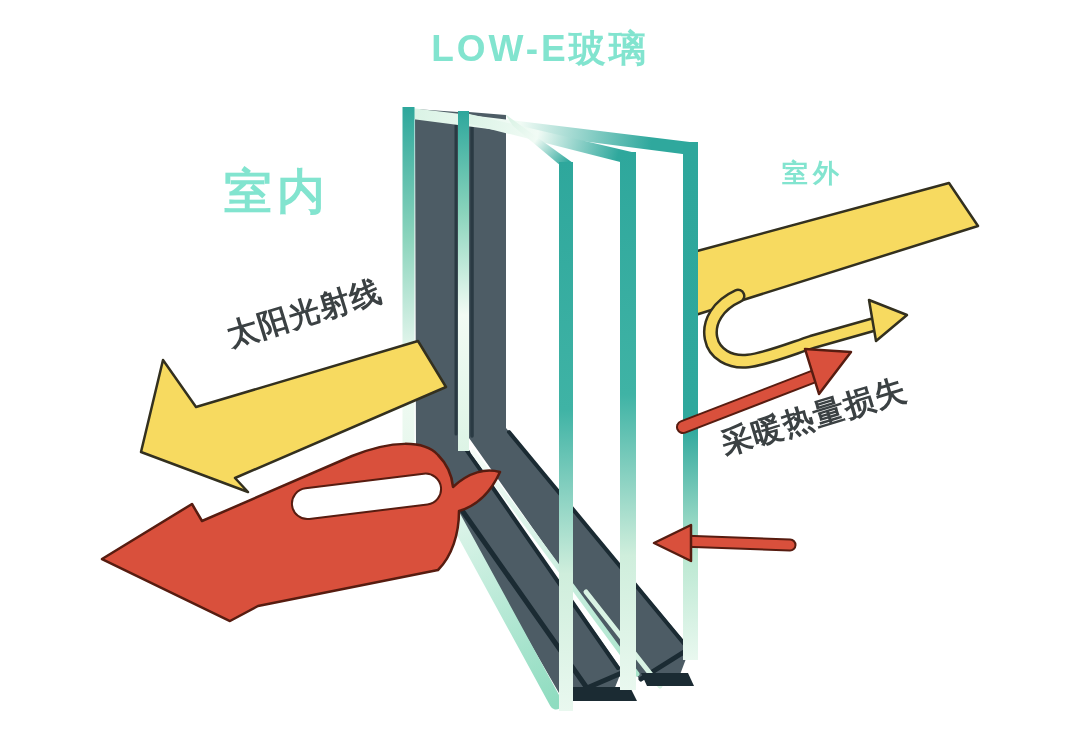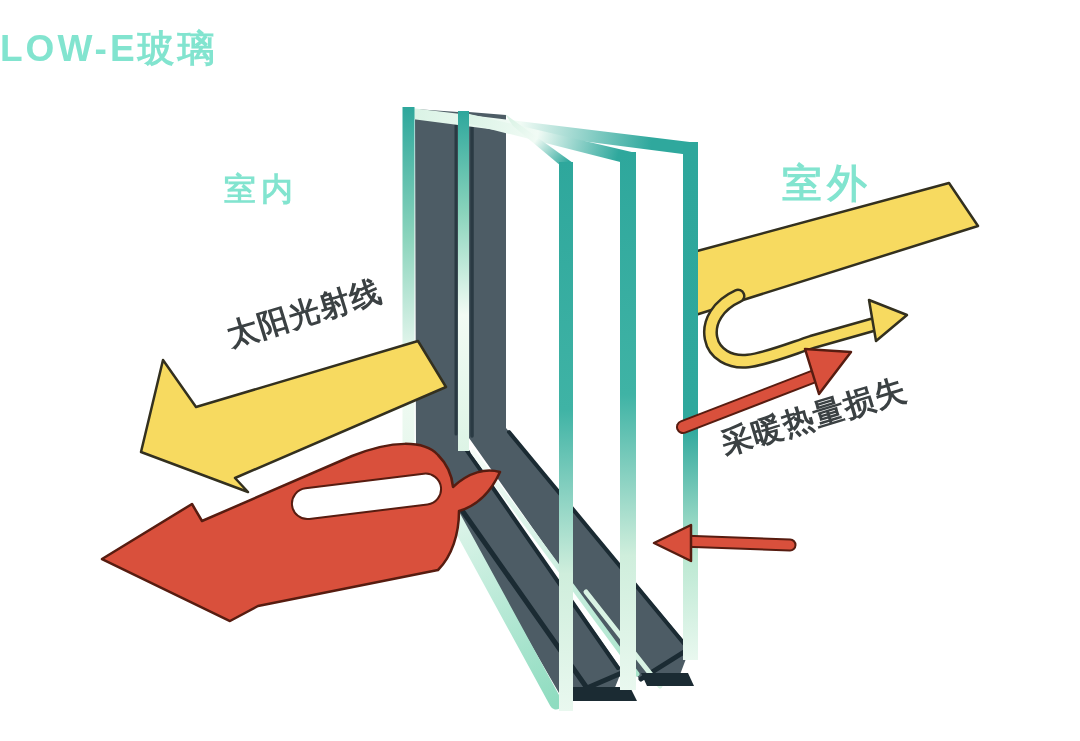--- a/index.html
+++ b/index.html
@@ -4,23 +4,23 @@
 <style>
   html,body{margin:0;padding:0;background:#ffffff;}
   .stage{
     position:relative;width:1080px;height:741px;background:#ffffff;
     overflow:hidden;font-family:"Liberation Sans", sans-serif;
   }
   .stage svg{position:absolute;left:0;top:0;}
   .lbl{position:absolute;font-weight:bold;white-space:nowrap;}
   .lbl-teal{color:#82E4CF;}
   .lbl-dark{color:#3B4143;}
-  #title{left:0;right:0;top:24px;font-size:37px;letter-spacing:3px;color:#82E4CF;}
-  #lbl-indoor{left:224px;top:168px;font-size:32px;letter-spacing:5px;}
-  #lbl-outdoor{left:782px;top:156px;font-size:40px;letter-spacing:5px;}
+  #title{left:0;right:0;top:24px;text-align:center;font-size:37px;letter-spacing:3px;color:#82E4CF;}
+  #lbl-indoor{left:224px;top:160px;font-size:48px;letter-spacing:5px;}
+  #lbl-outdoor{left:782px;top:156px;font-size:26px;letter-spacing:5px;}
   #lbl-solar{left:228px;top:316px;font-size:31px;letter-spacing:1px;transform:rotate(-17deg);transform-origin:left center;}
   #lbl-heatloss{left:722px;top:424px;font-size:31px;letter-spacing:1px;transform:rotate(-17deg);transform-origin:left center;}
   #lbl-argon{left:797px;top:522px;font-size:35px;letter-spacing:2px;}
 </style>
 </head>
 <body>
 
 <div class="stage">
 
   <svg width="1080" height="741" viewBox="0 0 1080 741">

